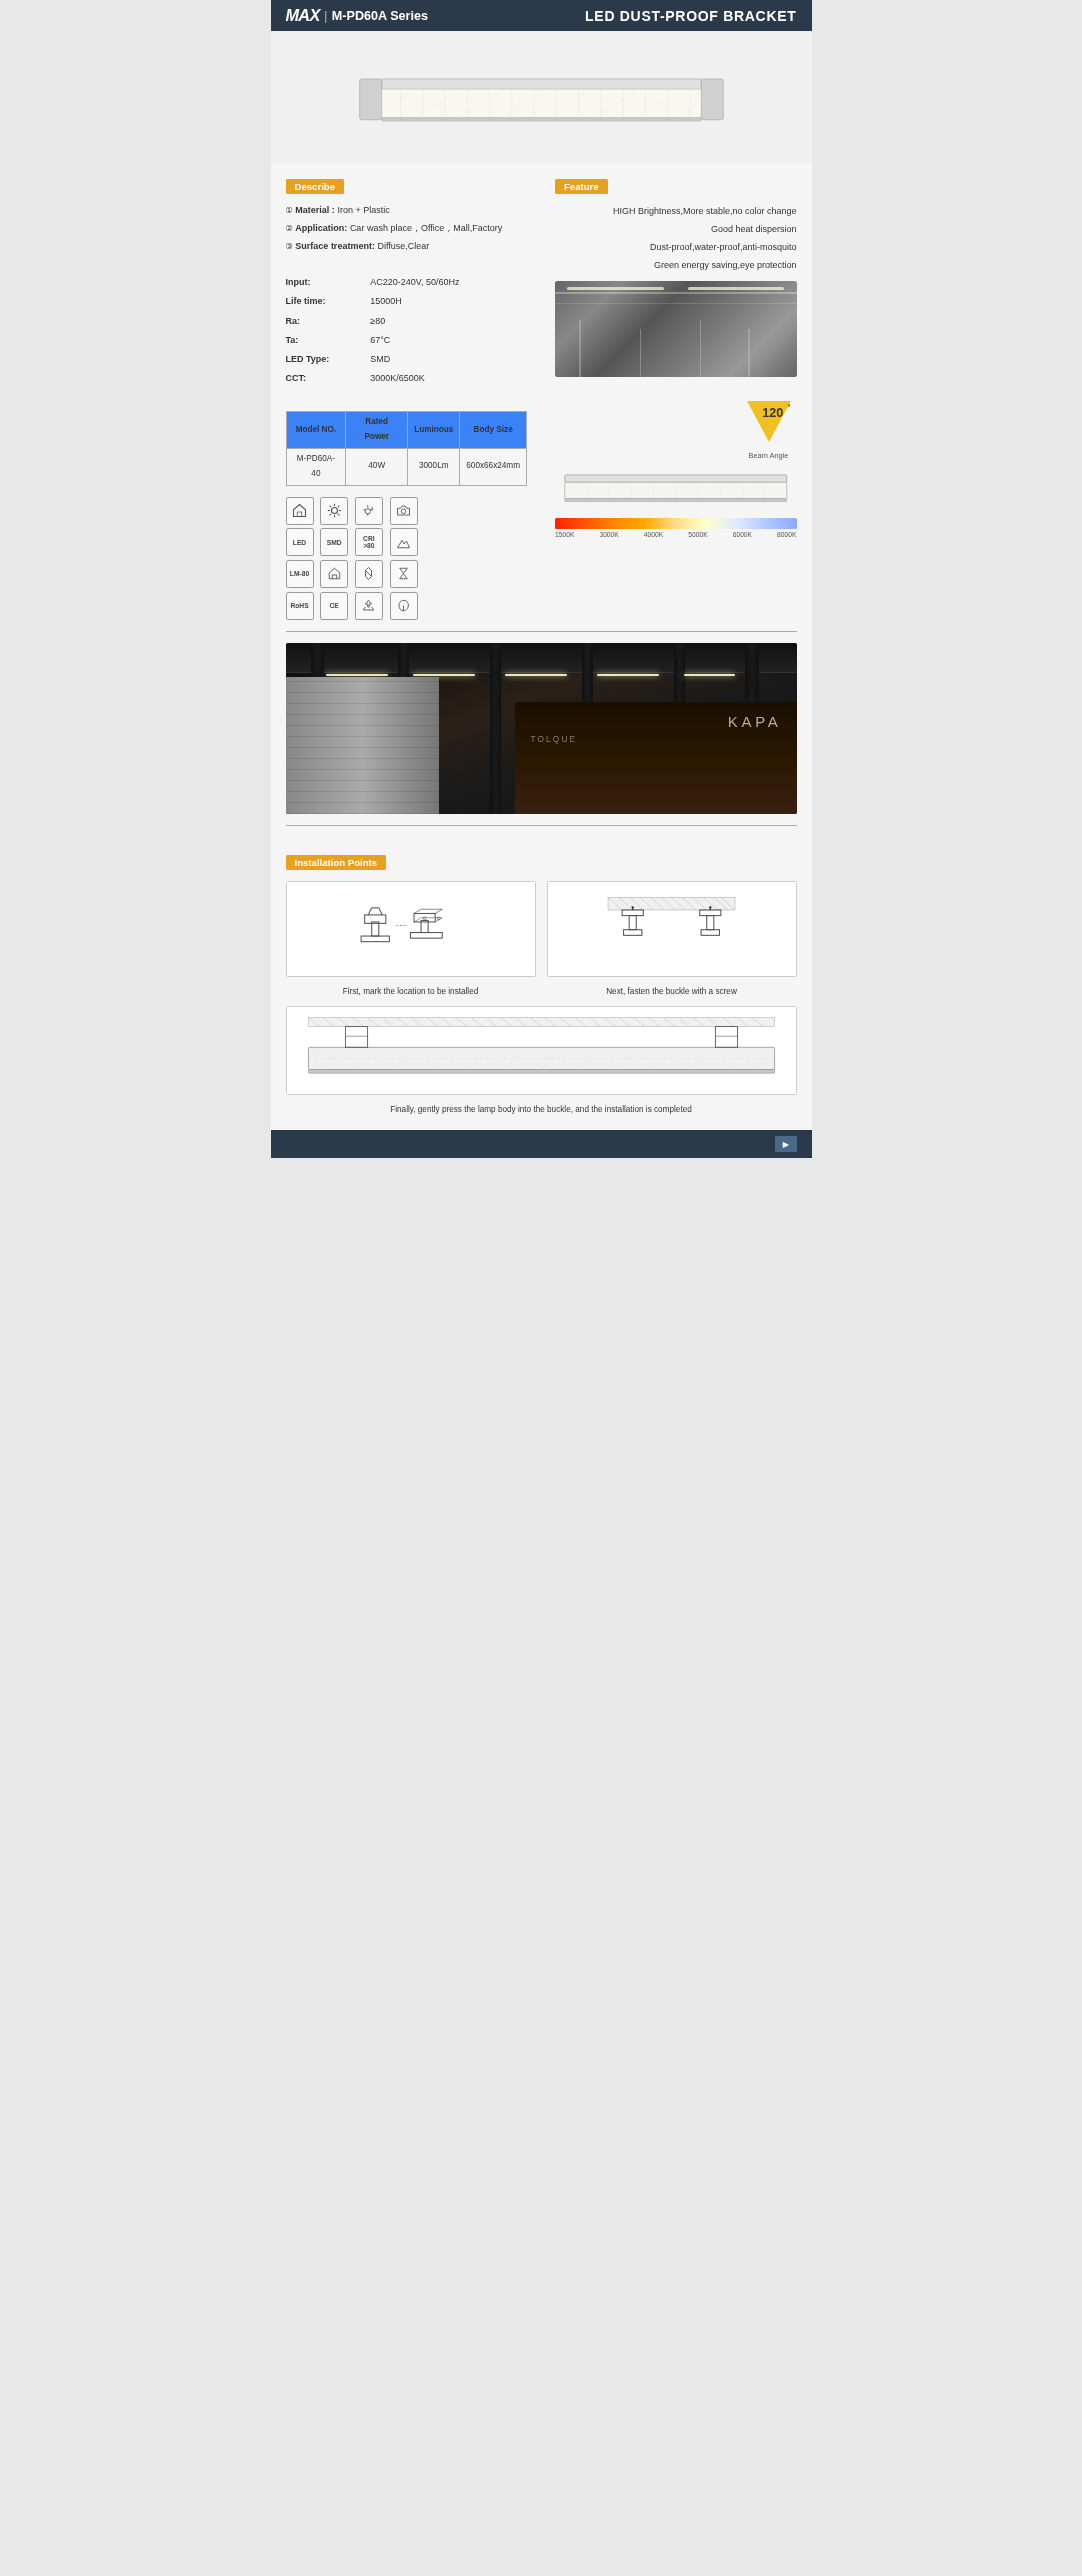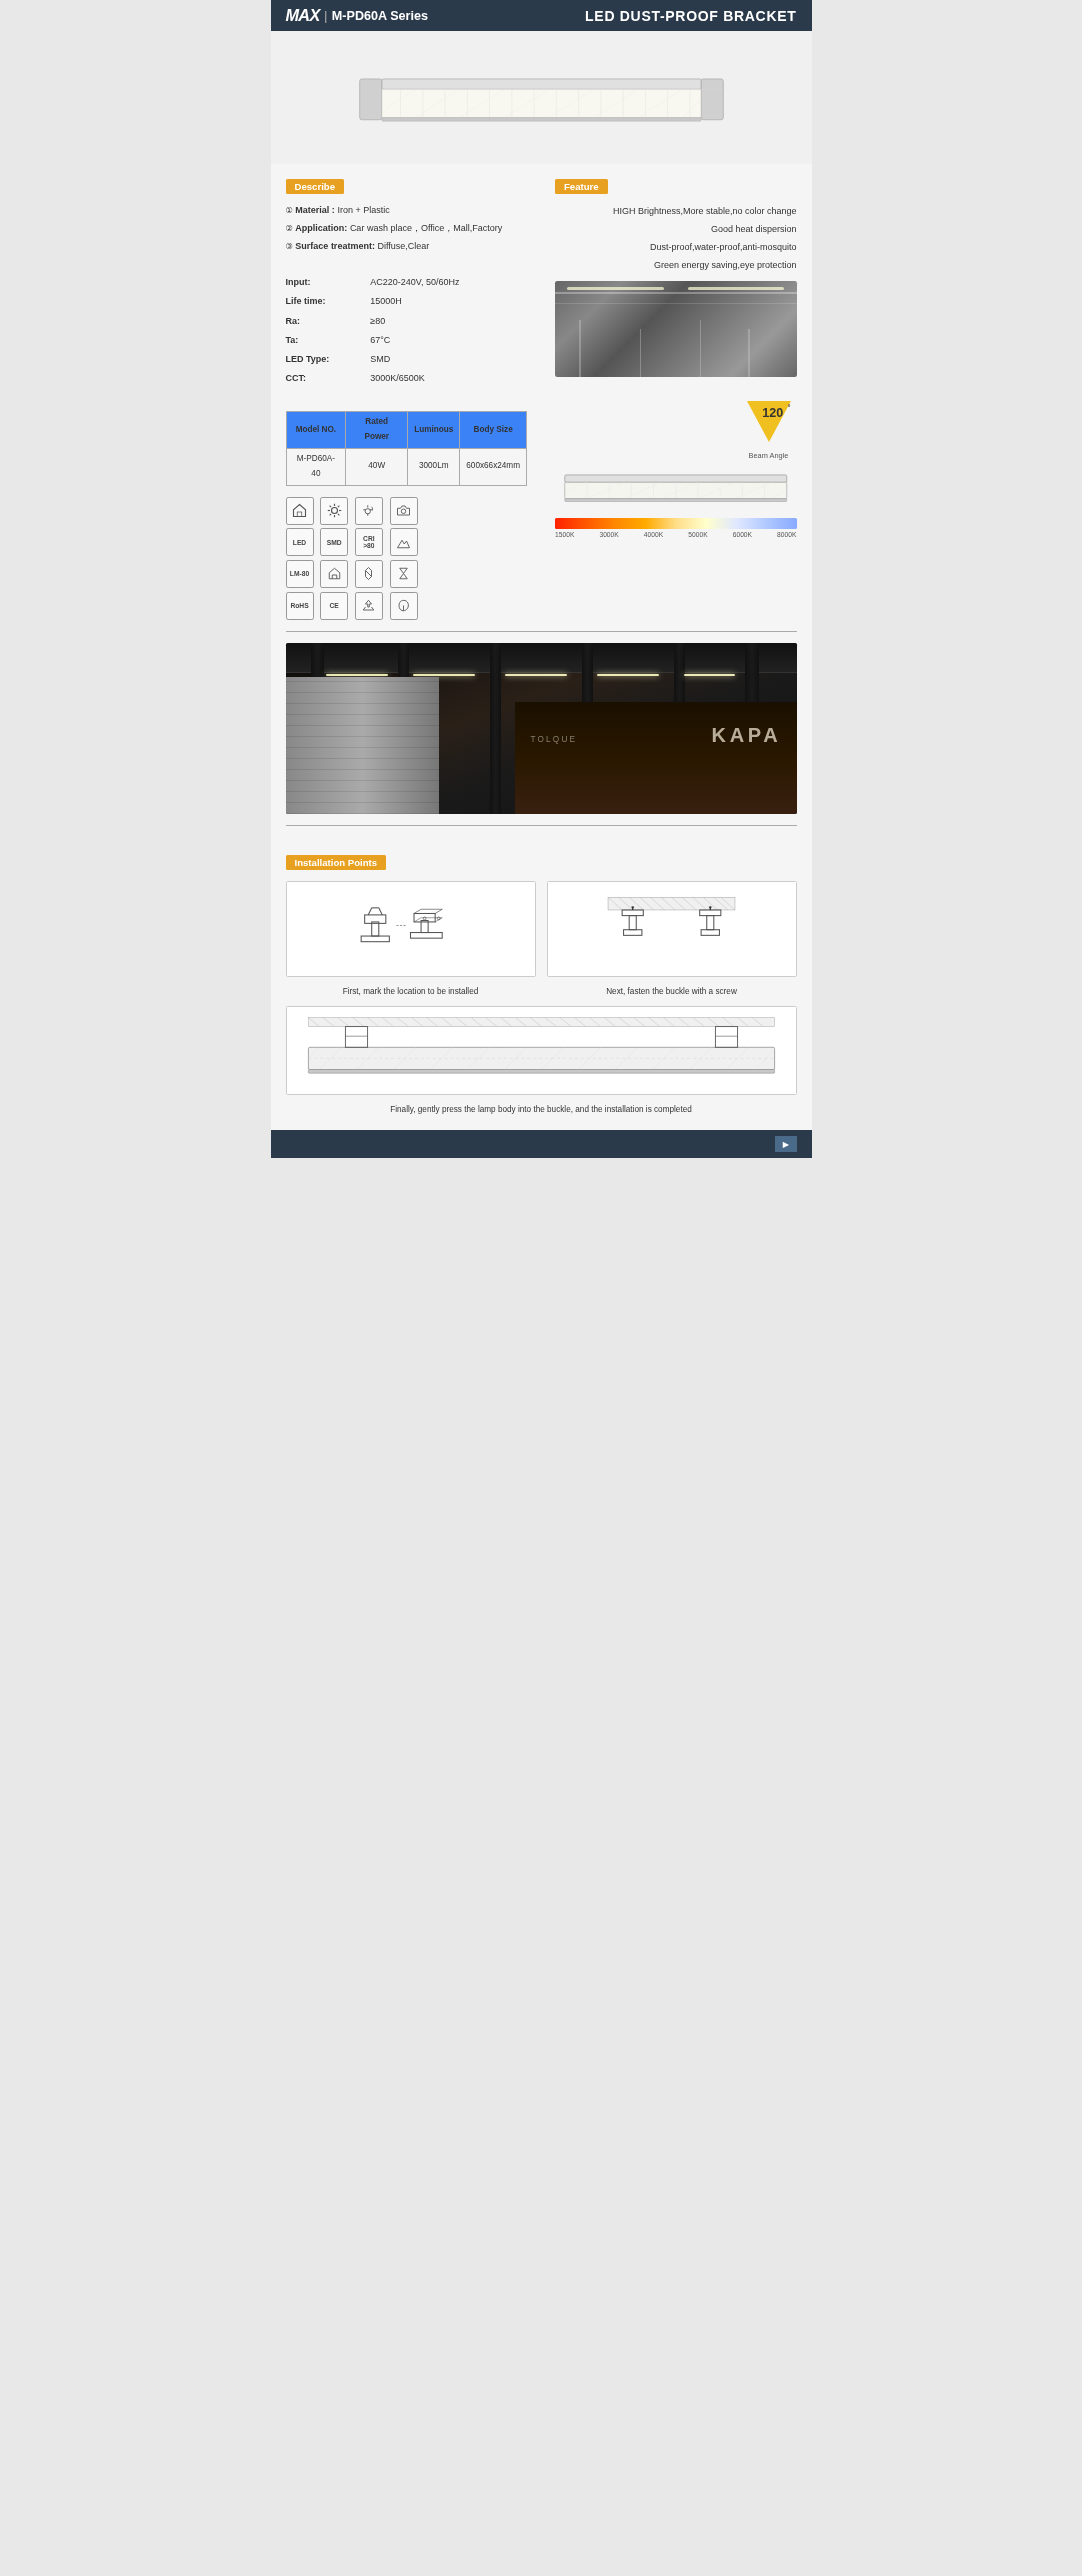--- a/index.html
+++ b/index.html
@@ -525,21 +525,21 @@
     <div style="position:absolute; top:0; bottom:0; left:90%; width:13.3px; background:linear-gradient(to right, #111,#1a1a1a,#111);"></div>
 
     <div style="position:absolute; top:31px; left:8%; width:12%; height:2.2px; background:rgba(255,255,200,0.9); box-shadow: 0 0 6px rgba(255,255,200,0.8); border-radius:1.5px;"></div>
     <div style="position:absolute; top:31px; left:25%; width:12%; height:2.2px; background:rgba(255,255,200,0.9); box-shadow: 0 0 6px rgba(255,255,200,0.8); border-radius:1.5px;"></div>
     <div style="position:absolute; top:31px; left:43%; width:12%; height:2.2px; background:rgba(255,255,200,0.9); box-shadow: 0 0 6px rgba(255,255,200,0.8); border-radius:1.5px;"></div>
     <div style="position:absolute; top:31px; left:61%; width:12%; height:2.2px; background:rgba(255,255,200,0.9); box-shadow: 0 0 6px rgba(255,255,200,0.8); border-radius:1.5px;"></div>
     <div style="position:absolute; top:31px; left:78%; width:10%; height:2.2px; background:rgba(255,255,200,0.9); box-shadow: 0 0 6px rgba(255,255,200,0.8); border-radius:1.5px;"></div>
 
     <div style="position:absolute; bottom:0; right:0; width:55%; height:65%; background:linear-gradient(to bottom, #1a1000, #2a1800, #382010);">
 
-      <div style="position:absolute; top:22px; right:15px; font-size:20px; font-weight:700; color:rgba(210,200,180,0.85); letter-spacing:3.7px;">KAPA</div>
+      <div style="position:absolute; top:11px; right:15px; font-size:15px; font-weight:400; color:rgba(210,200,180,0.85); letter-spacing:3.7px;">KAPA</div>
 
       <div style="position:absolute; top:33px; left:15px; font-size:8.2px; color:rgba(180,170,150,0.7); letter-spacing:2.2px;">TOLQUE</div>
     </div>
 
     <div style="position:absolute; bottom:0; left:0; width:30%; height:80%; background:linear-gradient(to right, #888, #aaa, #777);">
       <div style="width:100%; height:100%; background:repeating-linear-gradient(0deg, rgba(0,0,0,0.1) 0px, rgba(0,0,0,0.1) 1.5px, transparent 1.5px, transparent 11px);"></div>
     </div>
   </div>
 
   <hr class="divider">

